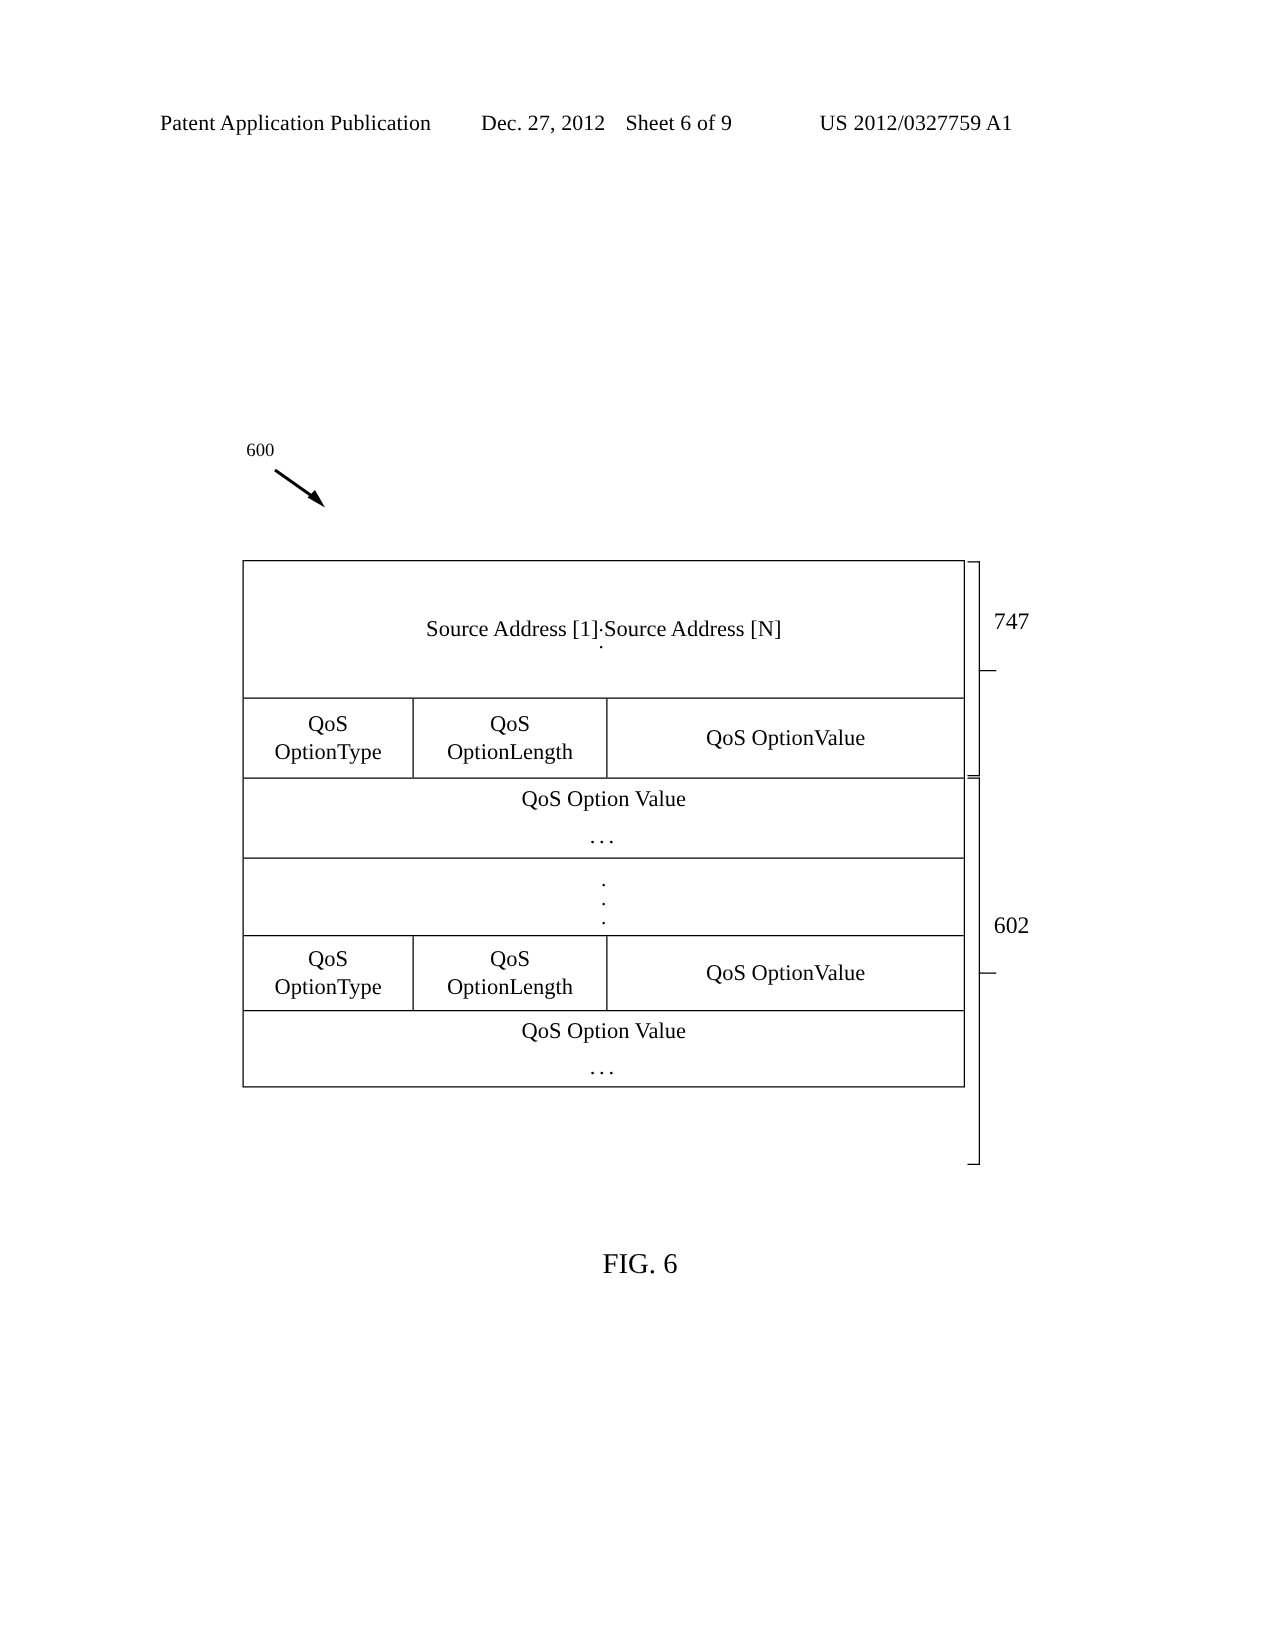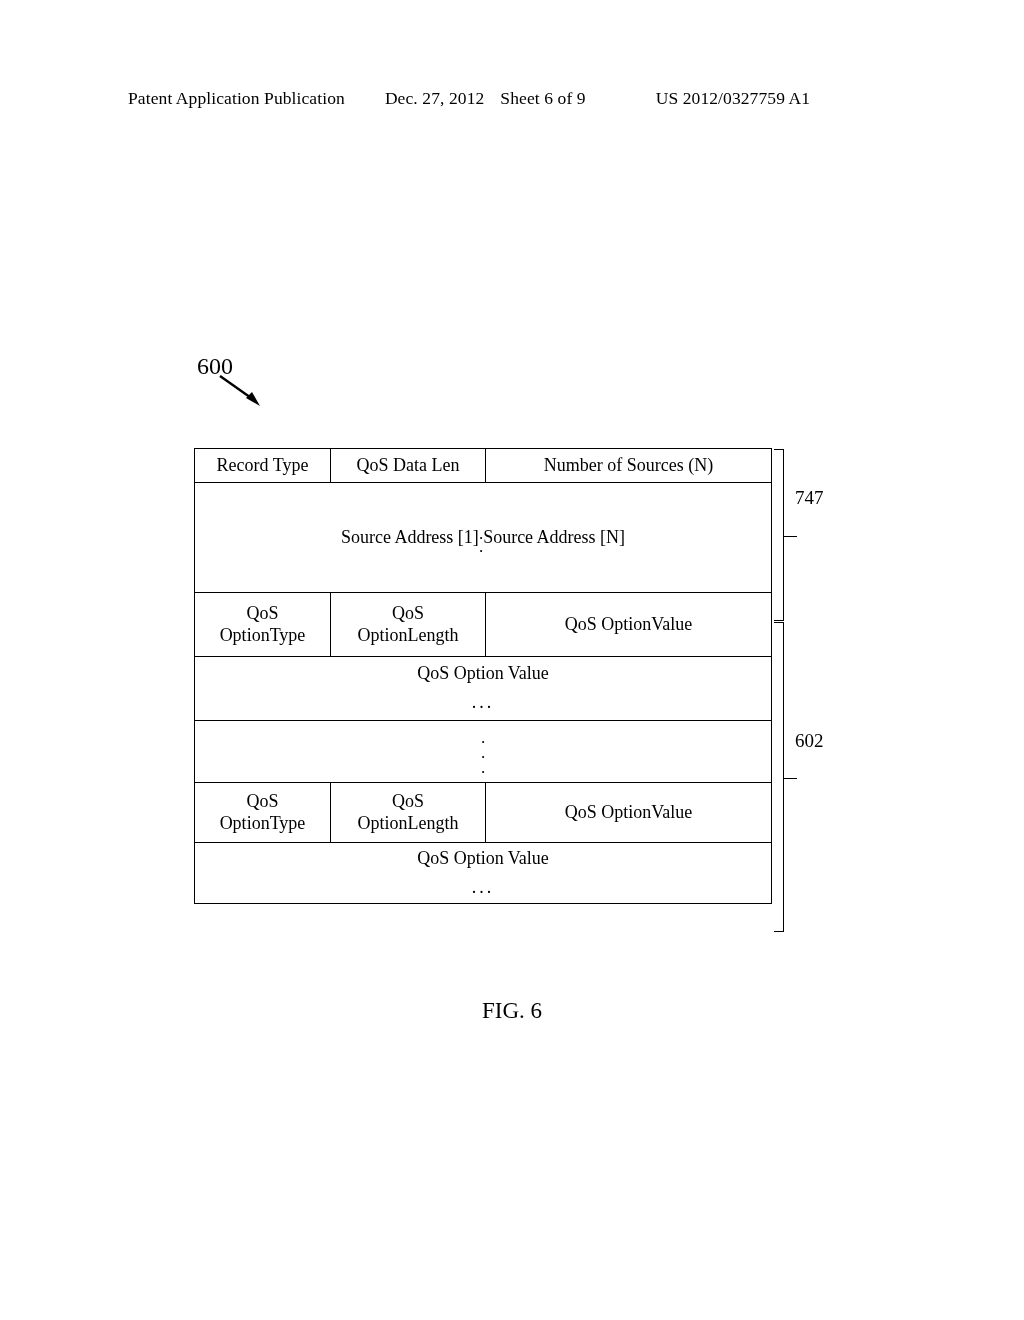--- a/index.html
+++ b/index.html
@@ -32,21 +32,21 @@
   .hdr-pub   { flex: 0 0 auto; }
   .hdr-mid   { flex: 0 0 auto; margin-left: 40px; }
   .hdr-sheet { flex: 0 0 auto; margin-left: 16px; }
   .hdr-num   { flex: 0 0 auto; margin-left: 70px; }
 
   
   .ref-600 {
     position: absolute;
     left: 197px;
     top: 353px;
-    font-size: 24px;
+    font-size: 15px;
     text-align: right;
   }
   .arrow-600 {
     position: absolute;
     left: 210px;
     top: 370px;
   }
 
   
   .packet-table {
@@ -172,25 +172,20 @@
 </div>
 
 <div class="ref-600">600</div>
 <svg class="arrow-600" width="64" height="48" viewBox="0 0 64 48">
   <line x1="10" y1="6" x2="44" y2="30" stroke="#000" stroke-width="2.4"></line>
   <polygon points="50,36 36,28 42,22" fill="#000"></polygon>
 </svg>
 
 <div class="packet-table">
 
-  <div class="row r-head">
-    <div class="cell c1 divider">Record Type</div>
-    <div class="cell c2 divider">QoS Data Len</div>
-    <div class="cell c3">Number of Sources (N)</div>
-  </div>
 
 
   <div class="row r-src">
     <div class="cell full">
       <div class="src-stack">
         <span>Source Address [1]</span>
         <span class="src-dots">
           <span>.</span>
           <span>.</span>
         </span>

